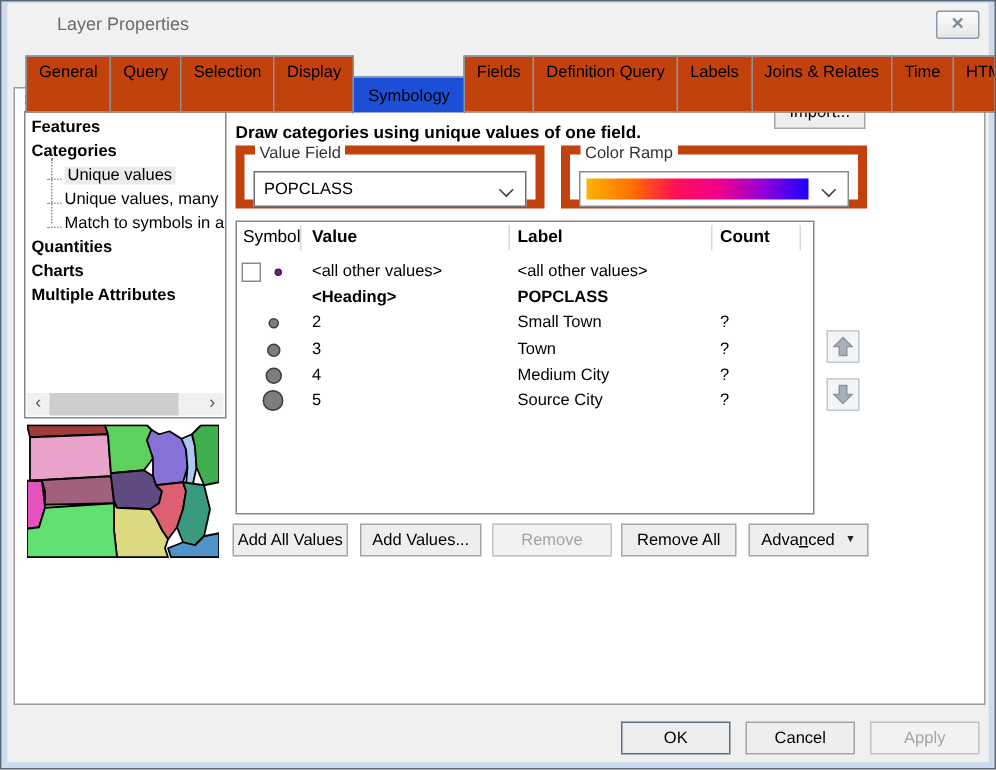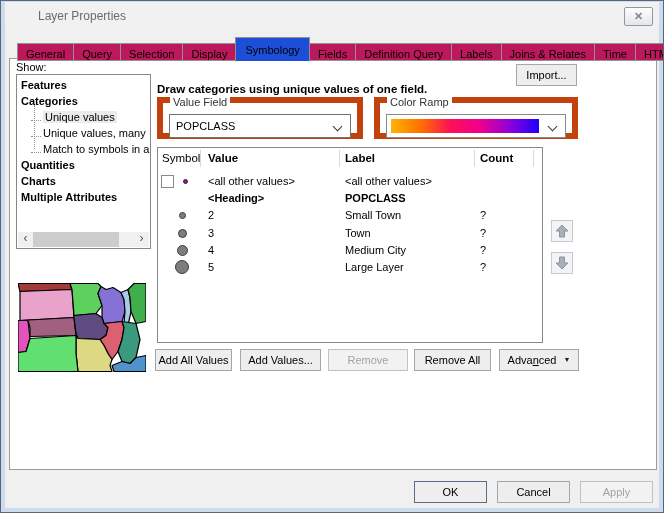--- a/index.html
+++ b/index.html
@@ -13,32 +13,32 @@
   .title-text { position:absolute; left:10px; top:7px; font-size:12px; color:#6b6b6b;margin-left:23px; }
   .close-btn { position:absolute; right:6px; top:5px; width:29px; height:19px;
                background:linear-gradient(#fdfdfd,#e6e6e6); border:1px solid #8a99a8;
                border-radius:2px; color:#7d8a97; font-weight:bold; font-size:11px;
                text-align:center; line-height:17px; cursor:default; }
 
   .client { position:absolute; left:4px; top:29px; right:4px; bottom:4px; background:#f0f0f0; }
 
   
   .tabs { position:absolute; left:16px; top:36px; display:flex; align-items:flex-end; z-index:6; }
-  .tab { background:#be185d; border:1px solid #919191; margin-right:-1px;
-         padding:4px 8px 0; white-space:nowrap; cursor:default; }
+  .tab { background:#c2410c; border:1px solid #919191; margin-right:-1px;
+         padding:4px 8px 20px; white-space:nowrap; cursor:default; }
   .tab.active { background:#1d4ed8; border-bottom:1px solid #fff; margin-bottom:-1px;
                 padding:6px 9px 5px; position:relative; z-index:7; }
 
   .page { position:absolute; left:8px; top:57px; width:648px; height:412px;
           background:#fff; border:1px solid #9b9b9b; z-index:1; }
 
   .show-label { position:absolute; left:6px; top:2px; }
 
   
-  .listbox { position:absolute; left:6px; top:15px; width:135px; height:175px;
+  .listbox { position:absolute; left:6px; top:15px; width:135px; height:205px;
              background:#fff; border:1px solid #828790; overflow:hidden; }
   .tree { padding:2px 0 0 4px; }
   .titem { display:block; white-space:nowrap; line-height:16px; cursor:default; }
   .titem.bold { font-weight:bold; }
   .titem.child { padding-left:10px; }
   .titem.child .tline { display:inline-block; width:10px; height:5px;
                         border-bottom:1px dotted #8f8f8f; margin-right:2px; }
   .tchildren { position:relative; }
   .tchildren::before { content:""; position:absolute; left:13px; top:-4px; bottom:8px;
                        border-left:1px dotted #8f8f8f; }
@@ -233,21 +233,21 @@
       <div class="trow" style="top:94px;">
         <span class="dot" style="left:19px; top:3px; width:11px; height:11px;"></span>
         <span class="cell-value">4</span>
         <span class="cell-label">Medium City</span>
         <span class="cell-count">?</span>
       </div>
 
       <div class="trow" style="top:111px;">
         <span class="dot" style="left:17px; top:1px; width:14px; height:14px;"></span>
         <span class="cell-value">5</span>
-        <span class="cell-label">Large Layer</span>
+        <span class="cell-label">Source City</span>
         <span class="cell-count">?</span>
       </div>
     </div>
 
     <div class="udbtn" style="left:541px; top:161px;">
       <svg width="14" height="14" viewBox="0 0 14 14">
         <path d="M7 1 L13 7 H9.5 V13 H4.5 V7 H1 Z" fill="#a8b0ba" stroke="#8d959f" stroke-width="1"></path>
       </svg>
     </div>
     <div class="udbtn" style="left:541px; top:193px;">

